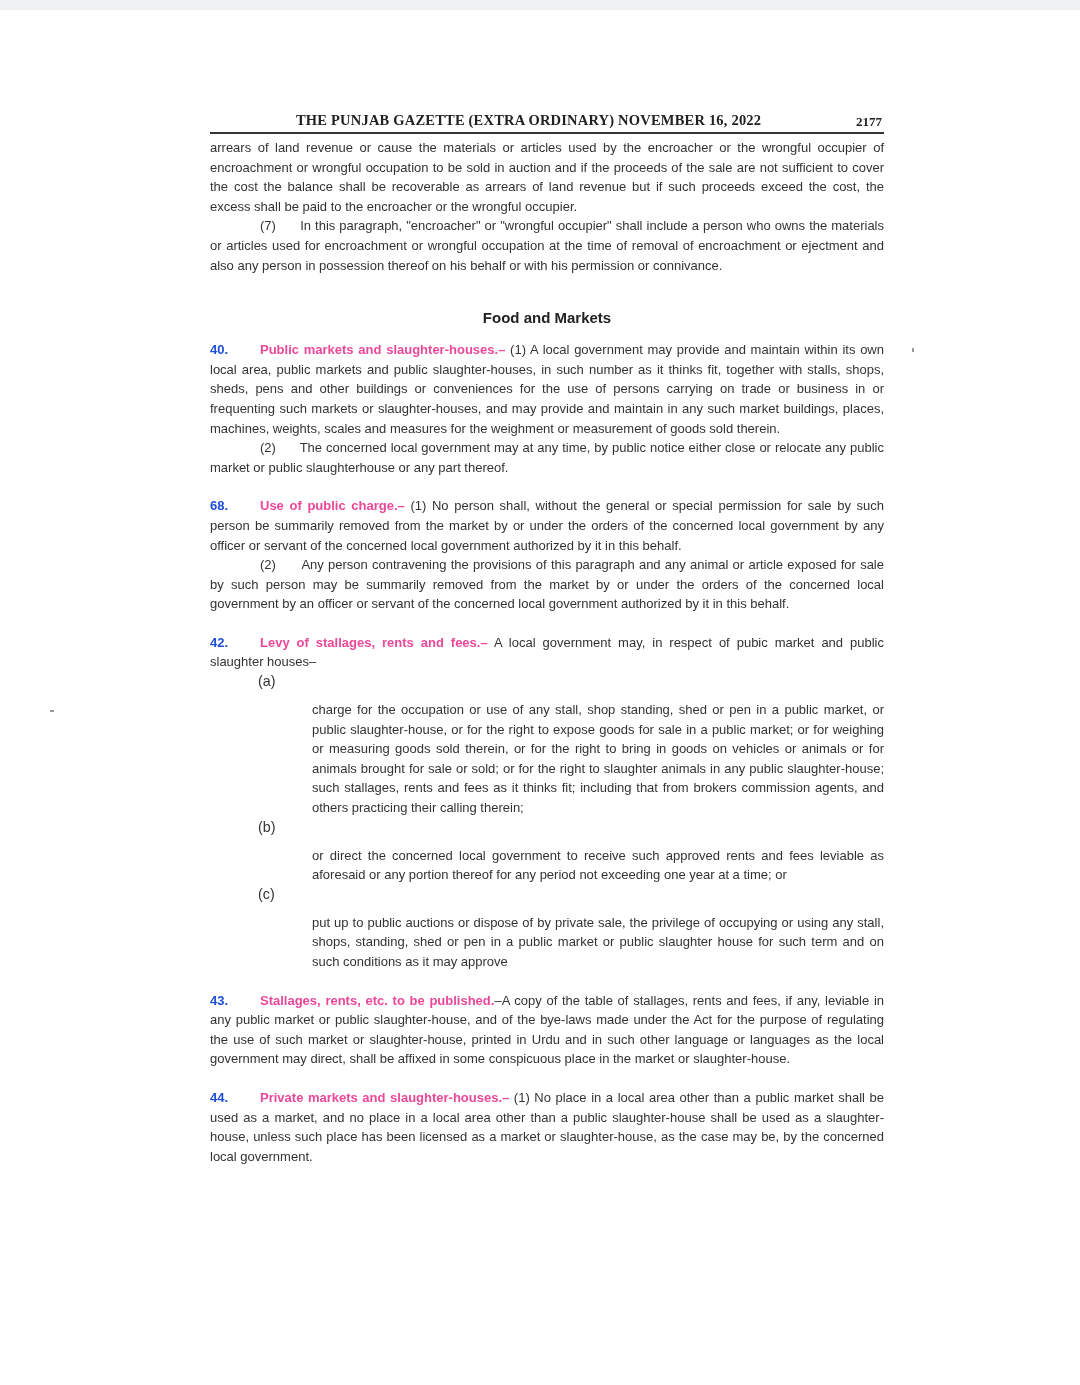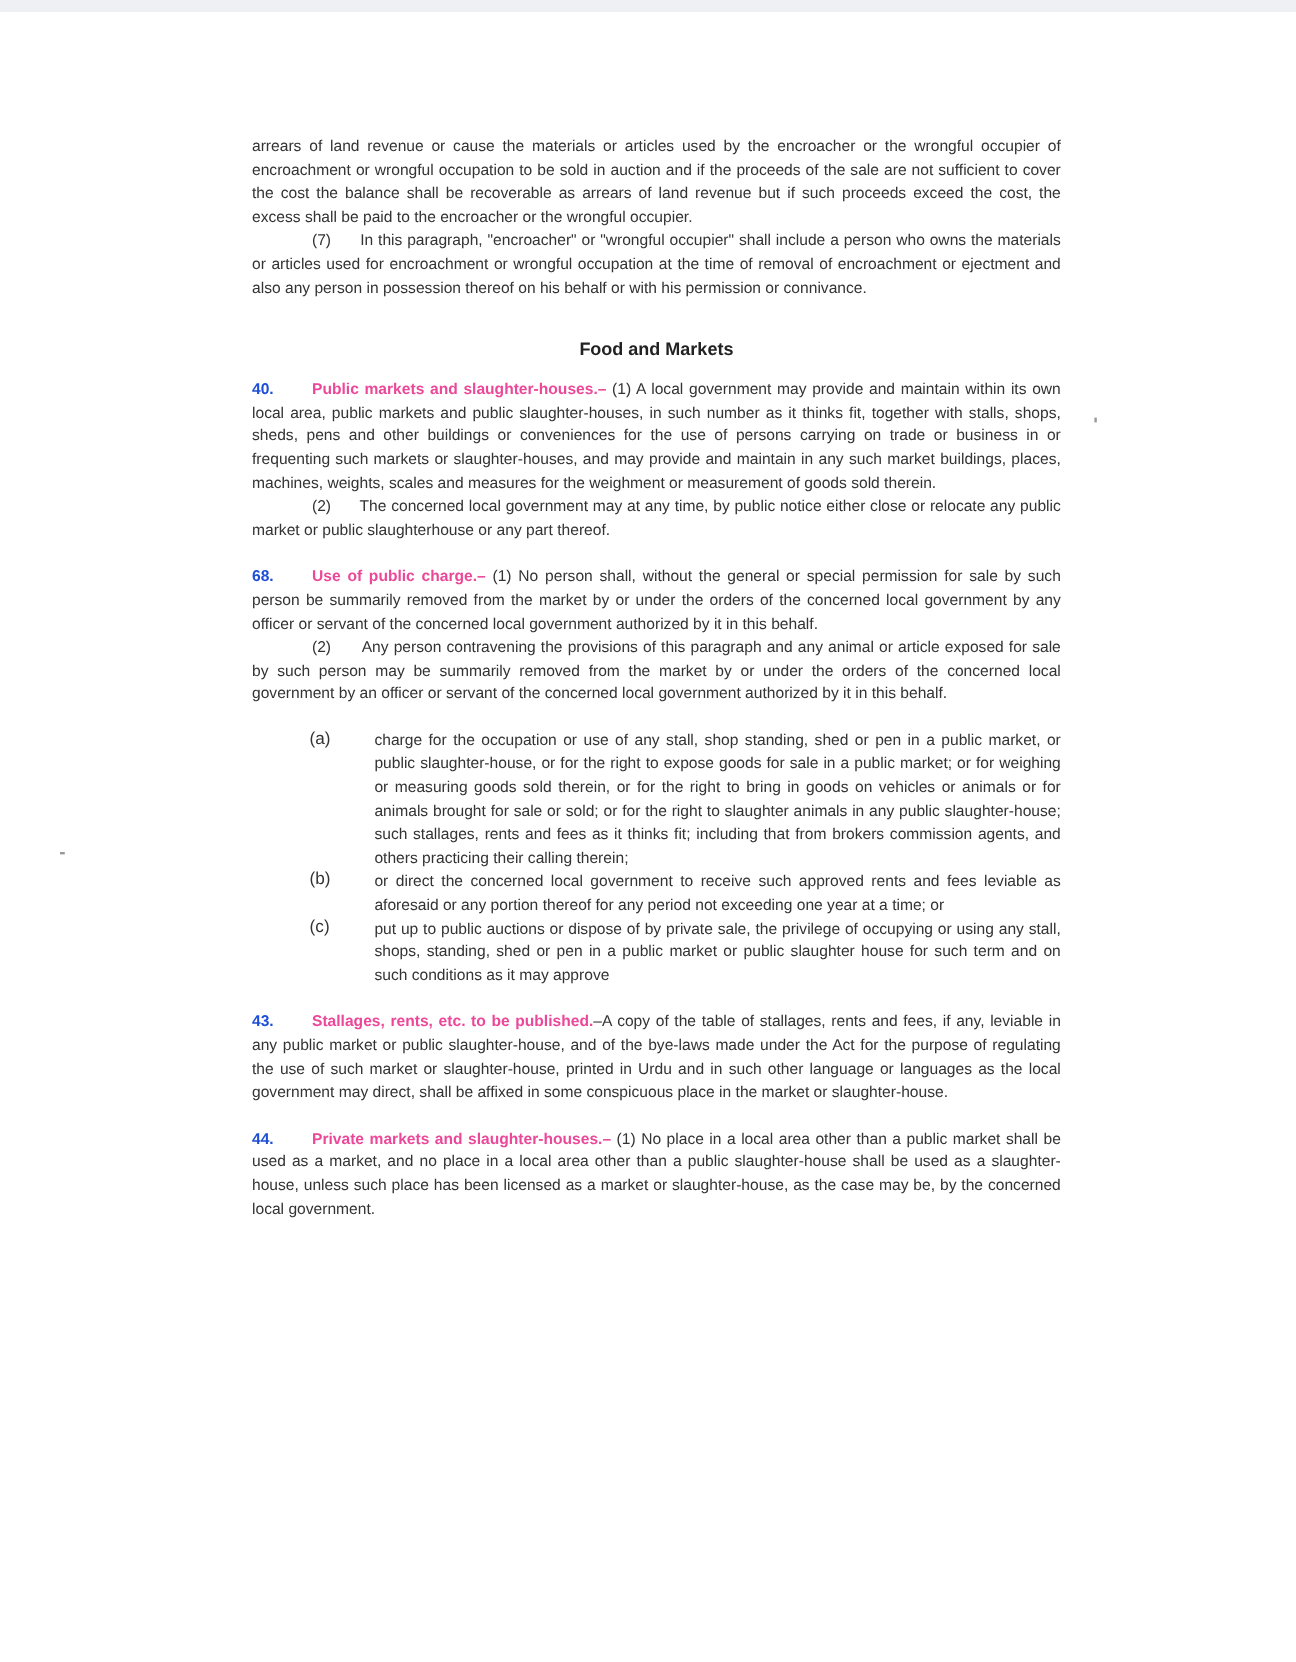--- a/index.html
+++ b/index.html
@@ -22,48 +22,53 @@
       font-size: 13px; line-height: 19.6px; text-align: justify; margin: 0;
       text-align-last: left; color: #333;
     }
     .indent { text-indent: 50px; }
     .gap { height: 19px; }
     .center-h { text-align: center; font-weight: bold; font-size: 15px; margin: 13px; line-height: 19px; color: #222; }
     .sec-num { display: inline-block; width: 50px; font-weight: bold; color: #1d4ed8; }
     .sec-title { font-weight: bold; color: #ec4899; }
     .clause { display: flex; margin-left: 48px; }
     .clause-label { width: 54px; flex: none; font-size: 14.3px; line-height: 19.6px; color: #333; }
-    .clause-text { flex: 1; }
+    .clause-text { flex: 1; margin-top: 28px; }
     .dot { position: absolute; width: 2px; height: 4px; background: #999; }
   </style>
 </head>
 <body>
 
 <div class="topbar"></div>
 <div class="dot" style="left:912px; top:348px;"></div>
 <div class="dot" style="left:50px; top:710px; width:4px; height:2px;"></div>
 
 <div class="page">
+  <div class="header">
+    <span class="header-title">THE PUNJAB GAZETTE (EXTRA ORDINARY) NOVEMBER 16, 2022</span>
+    <span class="header-page">2177</span>
+  </div>
 
   <p class="p" style="margin-top:4px;">arrears of land revenue or cause the materials or articles used by the encroacher or the wrongful occupier of encroachment or wrongful occupation to be sold in auction and if the proceeds of the sale are not sufficient to cover the cost the balance shall be recoverable as arrears of land revenue but if such proceeds exceed the cost, the excess shall be paid to the encroacher or the wrongful occupier.</p>
   <p class="p indent">(7)&nbsp;&nbsp;&nbsp;&nbsp;&nbsp;&nbsp;In this paragraph, "encroacher" or "wrongful occupier" shall include a person who owns the materials or articles used for encroachment or wrongful occupation at the time of removal of encroachment or ejectment and also any person in possession thereof on his behalf or with his permission or connivance.</p>
 
   <div class="gap" style="height:20px;"></div>
   <p class="center-h">Food and Markets</p>
 
   <p class="p"><span class="sec-num">40.</span><span class="sec-title">Public markets and slaughter-houses.–</span><span> (1) A local government may provide and maintain within its own local area, public markets and public slaughter-houses, in such number as it thinks fit, together with stalls, shops, sheds, pens and other buildings or conveniences for the use of persons carrying on trade or business in or frequenting such markets or slaughter-houses, and may provide and maintain in any such market buildings, places, machines, weights, scales and measures for the weighment or measurement of goods sold therein.</span></p>
   <p class="p indent">(2)&nbsp;&nbsp;&nbsp;&nbsp;&nbsp;&nbsp;The concerned local government may at any time, by public notice either close or relocate any public market or public slaughterhouse or any part thereof.</p>
 
   <div class="gap"></div>
 
   <p class="p"><span class="sec-num">68.</span><span class="sec-title">Use of public charge.–</span><span> (1) No person shall, without the general or special permission for sale by such person be summarily removed from the market by or under the orders of the concerned local government by any officer or servant of the concerned local government authorized by it in this behalf.</span></p>
   <p class="p indent">(2)&nbsp;&nbsp;&nbsp;&nbsp;&nbsp;&nbsp;Any person contravening the provisions of this paragraph and any animal or article exposed for sale by such person may be summarily removed from the market by or under the orders of the concerned local government by an officer or servant of the concerned local government authorized by it in this behalf.</p>
 
   <div class="gap"></div>
 
+  <p class="p"><span class="sec-num">42.</span><span class="sec-title">Levy of stallages, rents and fees.–</span><span> A local government may, in respect of pubic market and public slaughter houses–</span></p>
   <div class="clause">
     <span class="clause-label">(a)</span>
     <p class="p clause-text">charge for the occupation or use of any stall, shop standing, shed or pen in a public market, or public slaughter-house, or for the right to expose goods for sale in a public market; or for weighing or measuring goods sold therein, or for the right to bring in goods on vehicles or animals or for animals brought for sale or sold; or for the right to slaughter animals in any public slaughter-house; such stallages, rents and fees as it thinks fit; including that from brokers commission agents, and others practicing their calling therein;</p>
   </div>
   <div class="clause">
     <span class="clause-label">(b)</span>
     <p class="p clause-text">or direct the concerned local government to receive such approved rents and fees leviable as aforesaid or any portion thereof for any period not exceeding one year at a time; or</p>
   </div>
   <div class="clause">
     <span class="clause-label">(c)</span>

